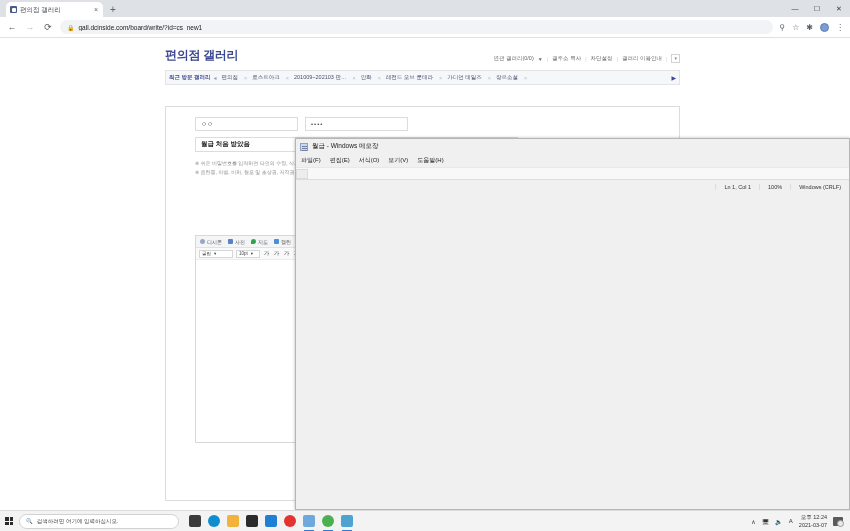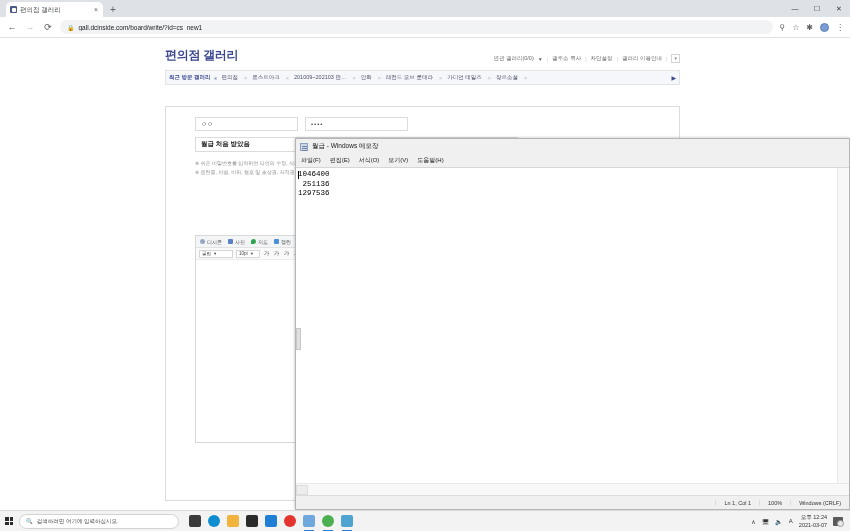--- a/index.html
+++ b/index.html
@@ -573,28 +573,20 @@
       <span class="np-ico"></span>
       <span class="np-title-text">월급 - Windows 메모장</span>
     </div>
     <div class="np-menu">
       <span>파일(F)</span>
       <span>편집(E)</span>
       <span>서식(O)</span>
       <span>보기(V)</span>
       <span>도움말(H)</span>
     </div>
-    <div class="np-area">
-      <span class="np-caret"></span>
-      <div class="np-text">1046400
- 251136
-1297536</div>
-      <div class="np-vscroll"></div>
-      <div class="np-left-handle"></div>
-    </div>
     <div class="np-hscroll">
       <div class="np-hthumb"></div>
     </div>
     <div class="np-status">
       <span>Ln 1, Col 1</span>
       <span>100%</span>
       <span>Windows (CRLF)</span>
     </div>
   </div>
 

